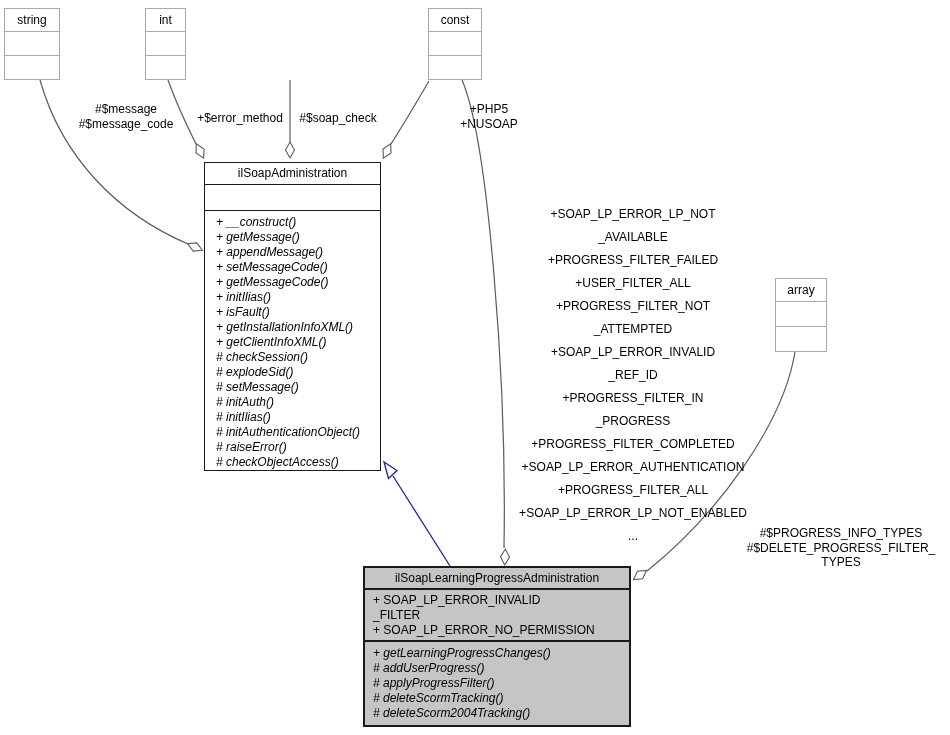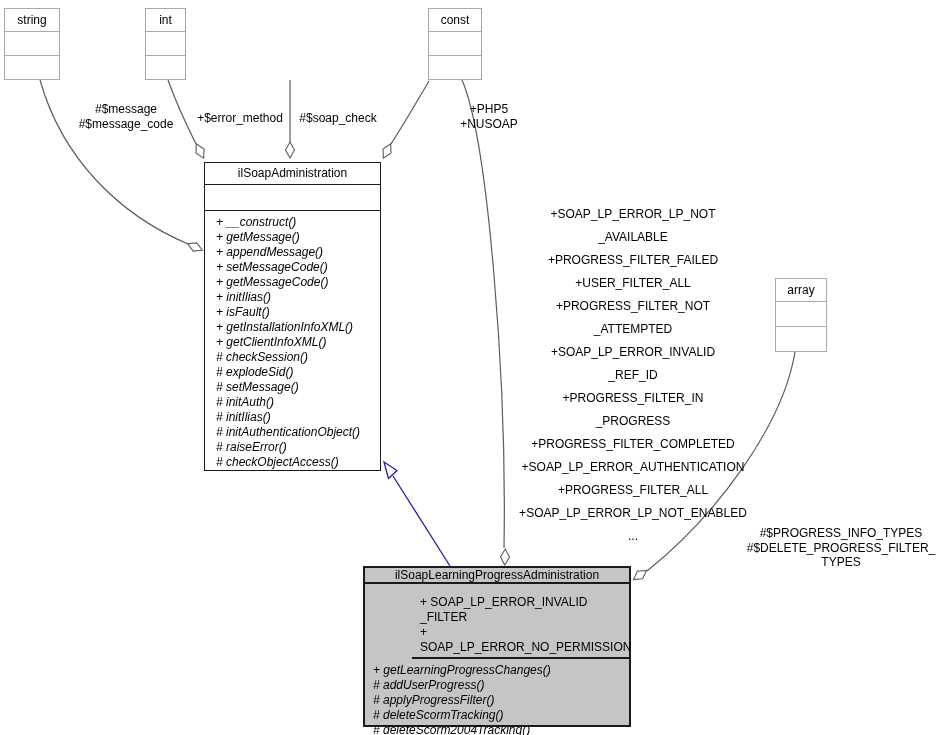--- a/index.html
+++ b/index.html
@@ -28,21 +28,21 @@
   .cbox{position:absolute;background:var(--box-fill);border:1px solid var(--class-border);display:flex;flex-direction:column;box-sizing:border-box;}
   .cbox .c-title{border-bottom:1px solid var(--class-border);display:flex;align-items:center;justify-content:center;}
   .cbox .c-attrs{border-bottom:1px solid var(--class-border);}
   .cbox .c-methods{flex:1;font-style:italic;}
   .member{white-space:pre-line;line-height:15px;}
   #admin-box .c-title{height:21px;}
   #admin-box .c-attrs{height:26px;}
   #admin-box .c-methods{padding:4px 4px 0 11px;}
   #lp-box{background:var(--highlight-fill);border-width:2px;}
   #lp-box .c-title{height:20px;border-bottom-width:2px;}
-  #lp-box .c-attrs{padding:11px 4px 2px 8px;border-bottom-width:2px;margin-left:47px;}
+  #lp-box .c-attrs{padding:3px 4px 2px 8px;border-bottom-width:2px;}
   #lp-box .c-methods{padding:4px 4px 0 8px;}
   
   .elabel{position:absolute;transform:translateX(-50%);text-align:center;white-space:pre-line;line-height:14.6px;}
 </style>
 </head>
 <body>
 
 <div id="canvas">
 
   <svg id="edges" viewBox="0 0 950 735" xmlns="http://www.w3.org/2000/svg">

